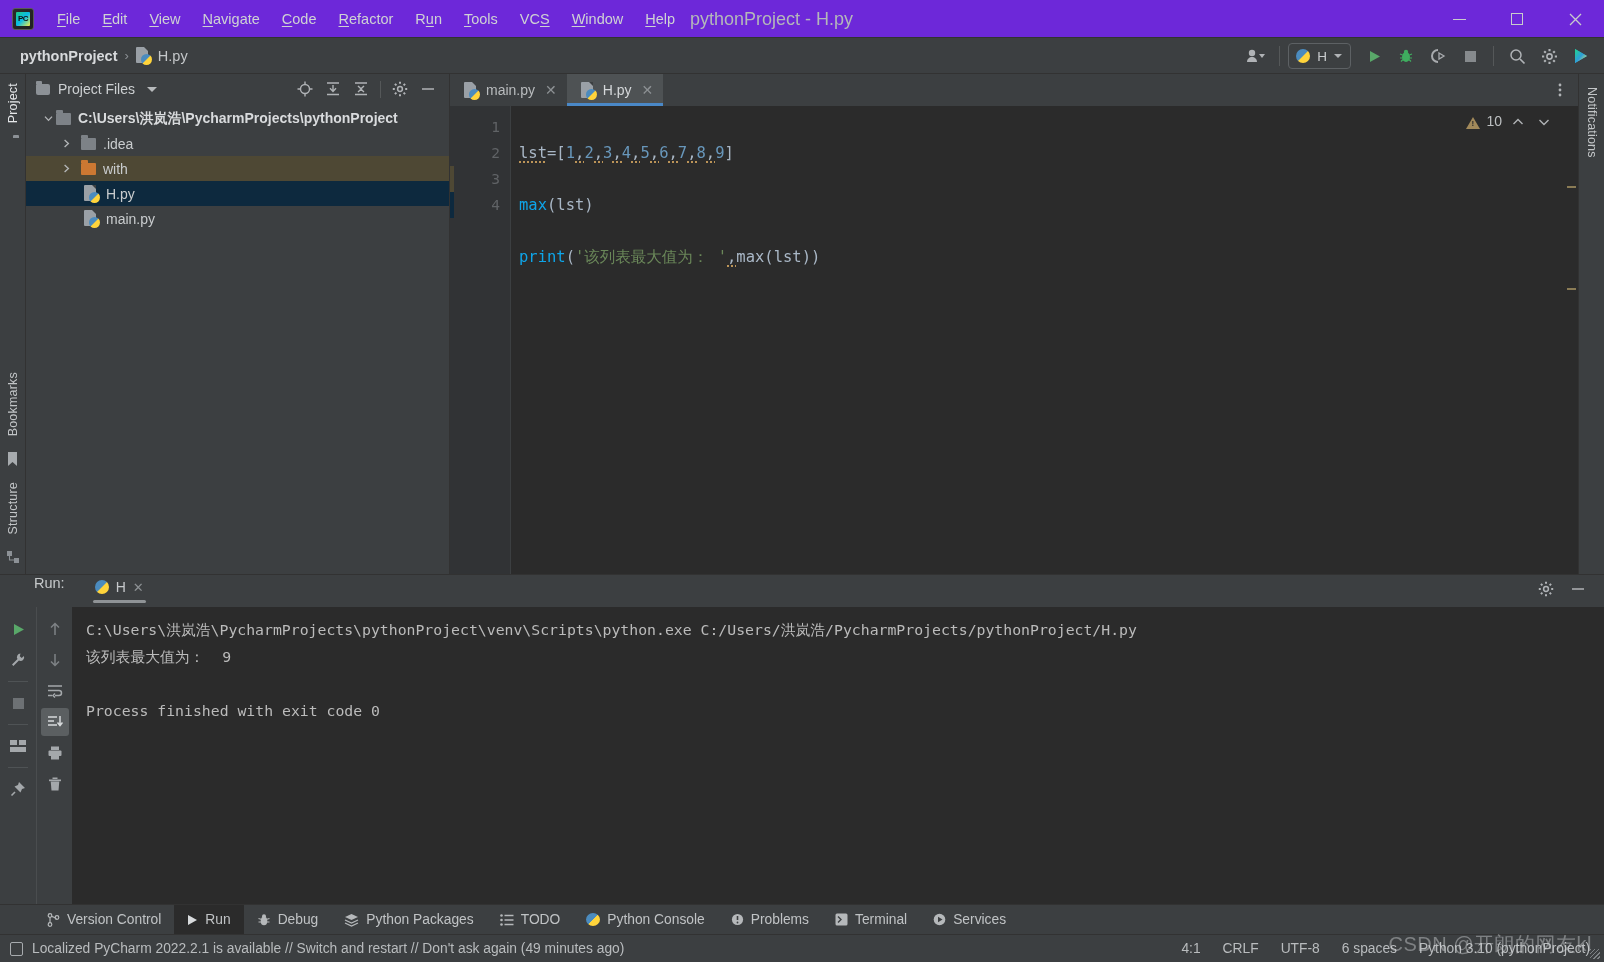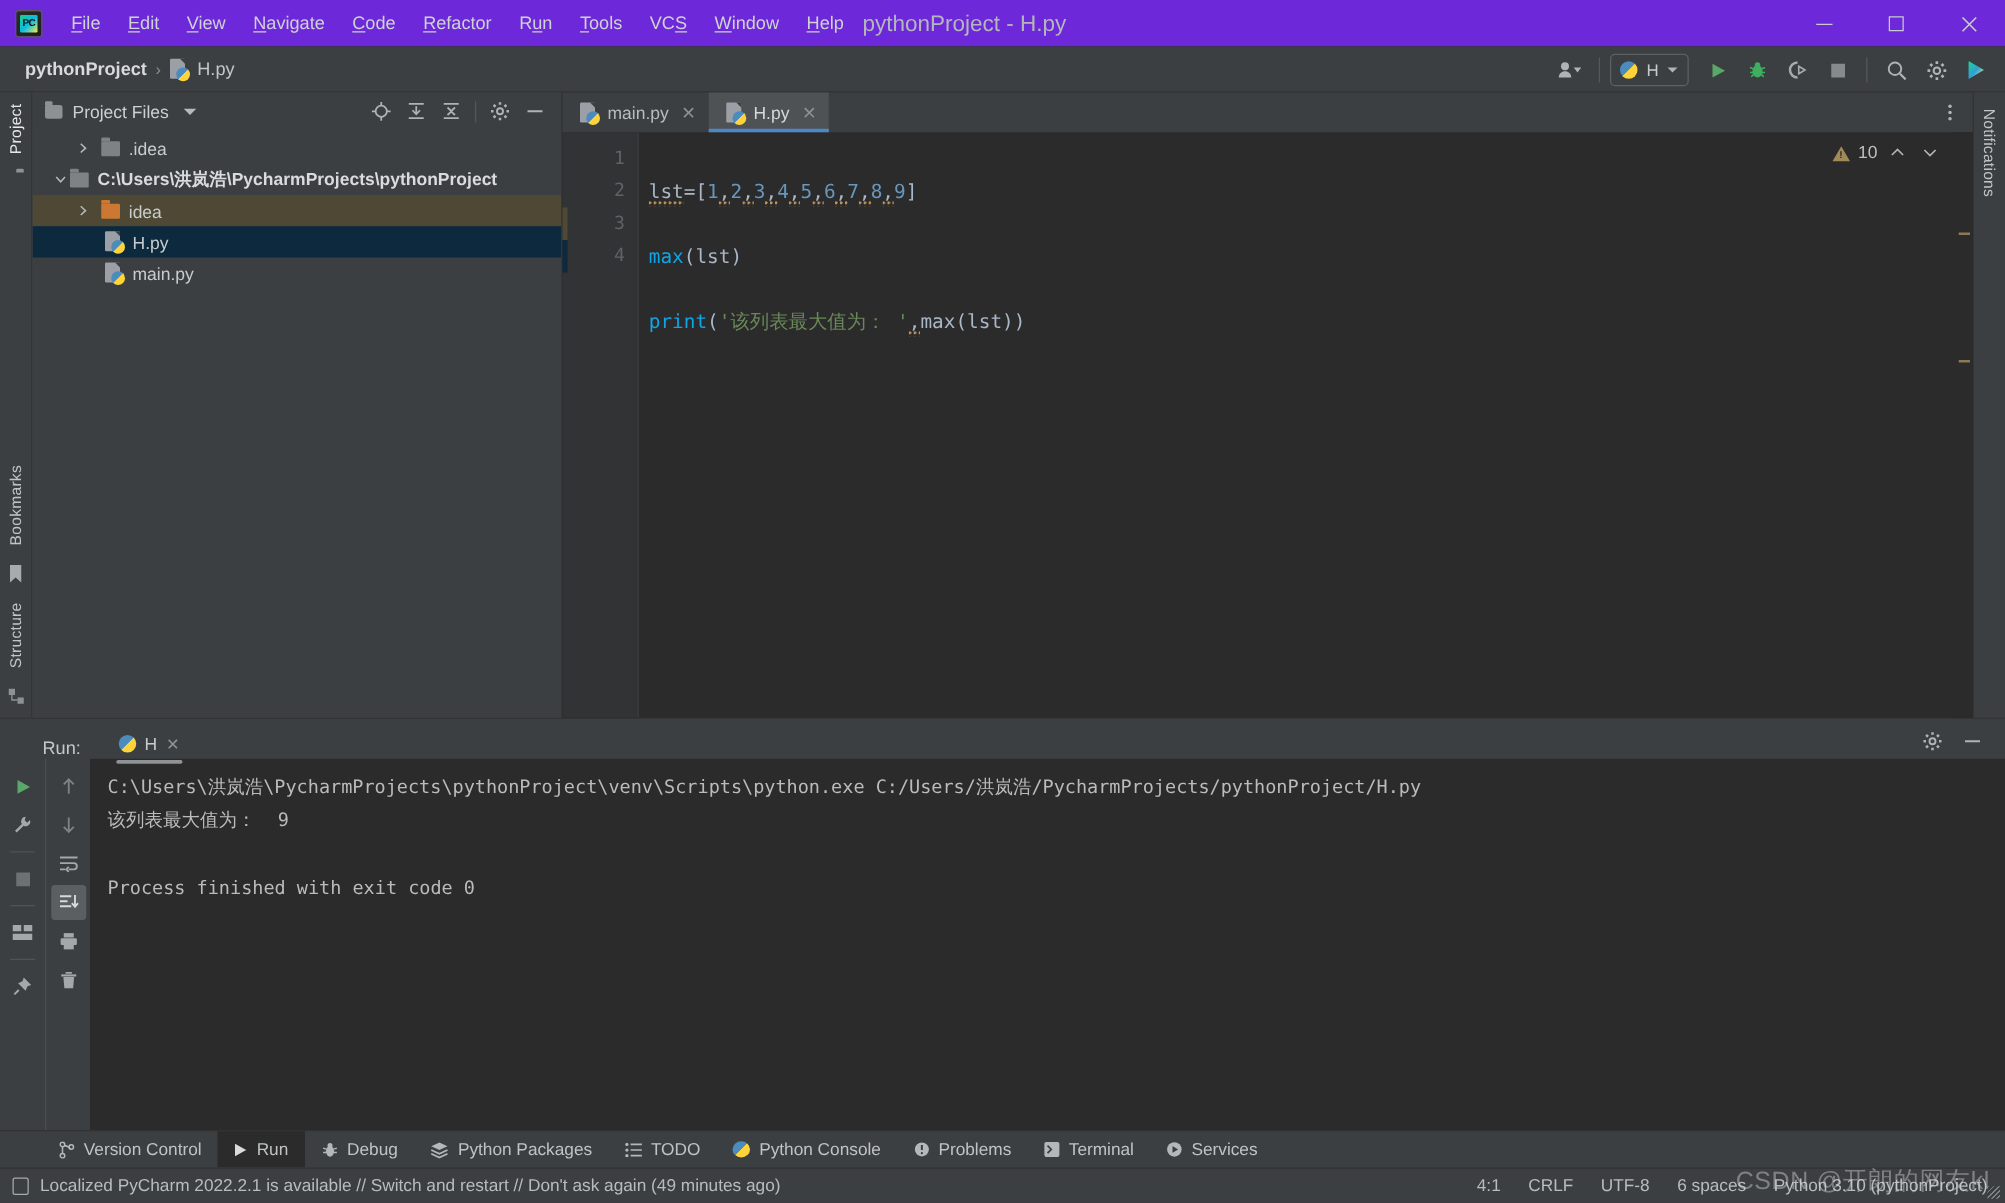--- a/index.html
+++ b/index.html
@@ -184,21 +184,21 @@
     width: 26px; flex: 0 0 26px; background: #3c3f41; display: flex; flex-direction: column;
     align-items: center; border-left: 1px solid #323232; padding-top: 4px;
   }
   .vstrip-right .vtab { writing-mode: vertical-rl; transform: none; }
 
   
   .runpanel {
     height: 330px; flex: 0 0 330px; background: #3c3f41; display: flex; flex-direction: column;
     border-top: 1px solid #323232;
   }
-  .run-header { height: 32px; flex: 0 0 32px; display: flex; align-items: flex-end; padding-left: 34px; position: relative;}
+  .run-header { height: 32px; flex: 0 0 32px; display: flex; align-items: flex-start; padding-left: 34px; position: relative;}
   .run-label { font-size: 14.5px; color: #c6c9cb; margin-right: 22px; }
   .run-tab { display: flex; align-items: center; gap: 7px; font-size: 14px; color: #c6c9cb; padding: 4px 8px; position:relative;}
   .run-tab::after{content:"";position:absolute;left:6px;right:6px;bottom:-4px;height:3px;background:#8f9396;border-radius:2px;}
   .run-tab .x { color: #8d9194; font-size: 13px; }
   .py-circ { width:14px;height:14px;border-radius:50%;
     background: linear-gradient(135deg,#4b8bbe 0 49%, #ffd43b 51% 100%); flex:0 0 14px;}
   .run-header-right { margin-left:auto; display:flex; align-items:center; gap:4px; padding-right:12px;}
   .run-body { flex: 1 1 auto; display: flex; min-height: 0; }
   .run-tools-a {
     width: 36px; flex: 0 0 36px; background: #3c3f41; display: flex; flex-direction: column;
@@ -421,50 +421,50 @@
           </div>
           <div class="pp-act">
             <svg width="16" height="16" viewBox="0 0 16 16">
                 <path d="M2 8 h12" stroke="#b0b3b6" stroke-width="1.5"></path>
               </svg>
           </div>
         </div>
       </div>
 
       <div class="tree">
+        <div class="trow root">
+          <span class="twist open">
+            <svg width="9" height="9" viewBox="0 0 9 9">
+                <path d="M1 2.6 L4.5 6.4 L8 2.6" stroke="#b4b7b9" stroke-width="1.3" fill="none"></path>
+              </svg>
+          </span>
+          <span class="fico"></span>
+          <span class="tlabel">C:\Users\洪岚浩\PycharmProjects\pythonProject</span>
+        </div>
+
         <div class="trow ind1">
           <span style="width:18px"></span>
           <span class="twist">
             <svg width="9" height="9" viewBox="0 0 9 9">
                 <path d="M2.6 1 L6.4 4.5 L2.6 8" stroke="#b4b7b9" stroke-width="1.3" fill="none"></path>
               </svg>
           </span>
           <span class="fico" style="margin-left:7px"></span>
           <span class="tlabel">.idea</span>
         </div>
 
-        <div class="trow root">
-          <span class="twist open">
-            <svg width="9" height="9" viewBox="0 0 9 9">
-                <path d="M1 2.6 L4.5 6.4 L8 2.6" stroke="#b4b7b9" stroke-width="1.3" fill="none"></path>
-              </svg>
-          </span>
-          <span class="fico"></span>
-          <span class="tlabel">C:\Users\洪岚浩\PycharmProjects\pythonProject</span>
-        </div>
-
         <div class="trow ind1 sel-olive">
           <span style="width:18px"></span>
           <span class="twist">
             <svg width="9" height="9" viewBox="0 0 9 9">
                 <path d="M2.6 1 L6.4 4.5 L2.6 8" stroke="#b4b7b9" stroke-width="1.3" fill="none"></path>
               </svg>
           </span>
           <span class="fico orange" style="margin-left:7px"></span>
-          <span class="tlabel">idea</span>
+          <span class="tlabel">with</span>
         </div>
 
         <div class="trow ind3 sel-blue">
           <span class="pyicon" style="margin-right:7px">
               <span class="doc"></span>
               <span class="pyb"></span>
             </span>
           <span class="tlabel">H.py</span>
         </div>
 

